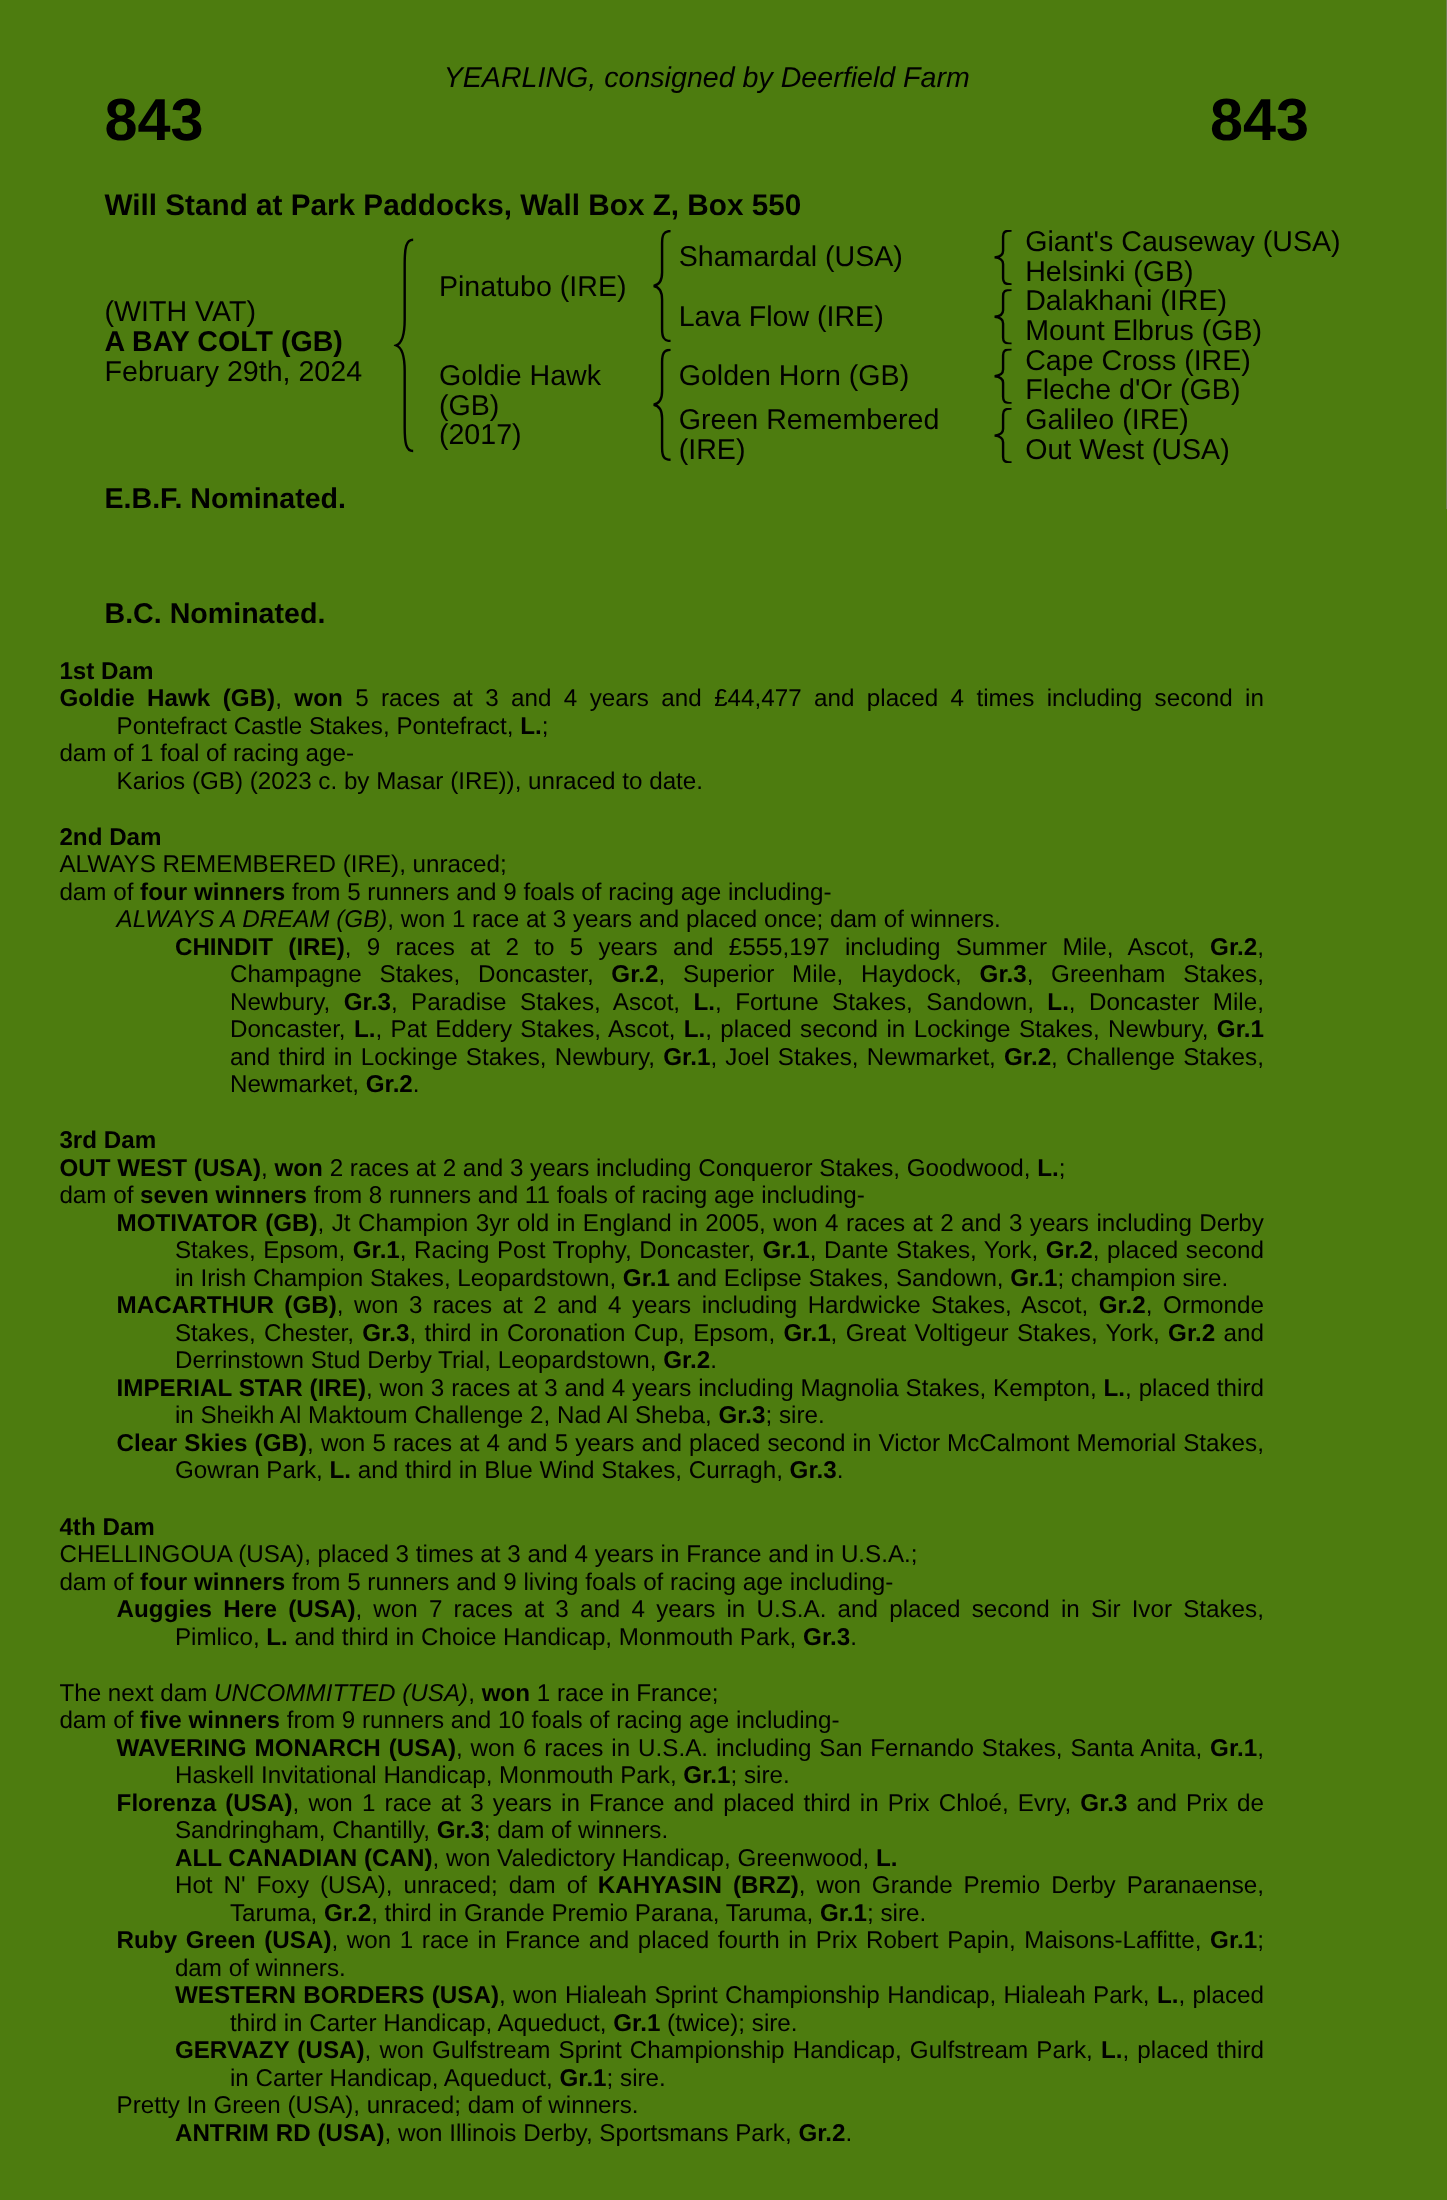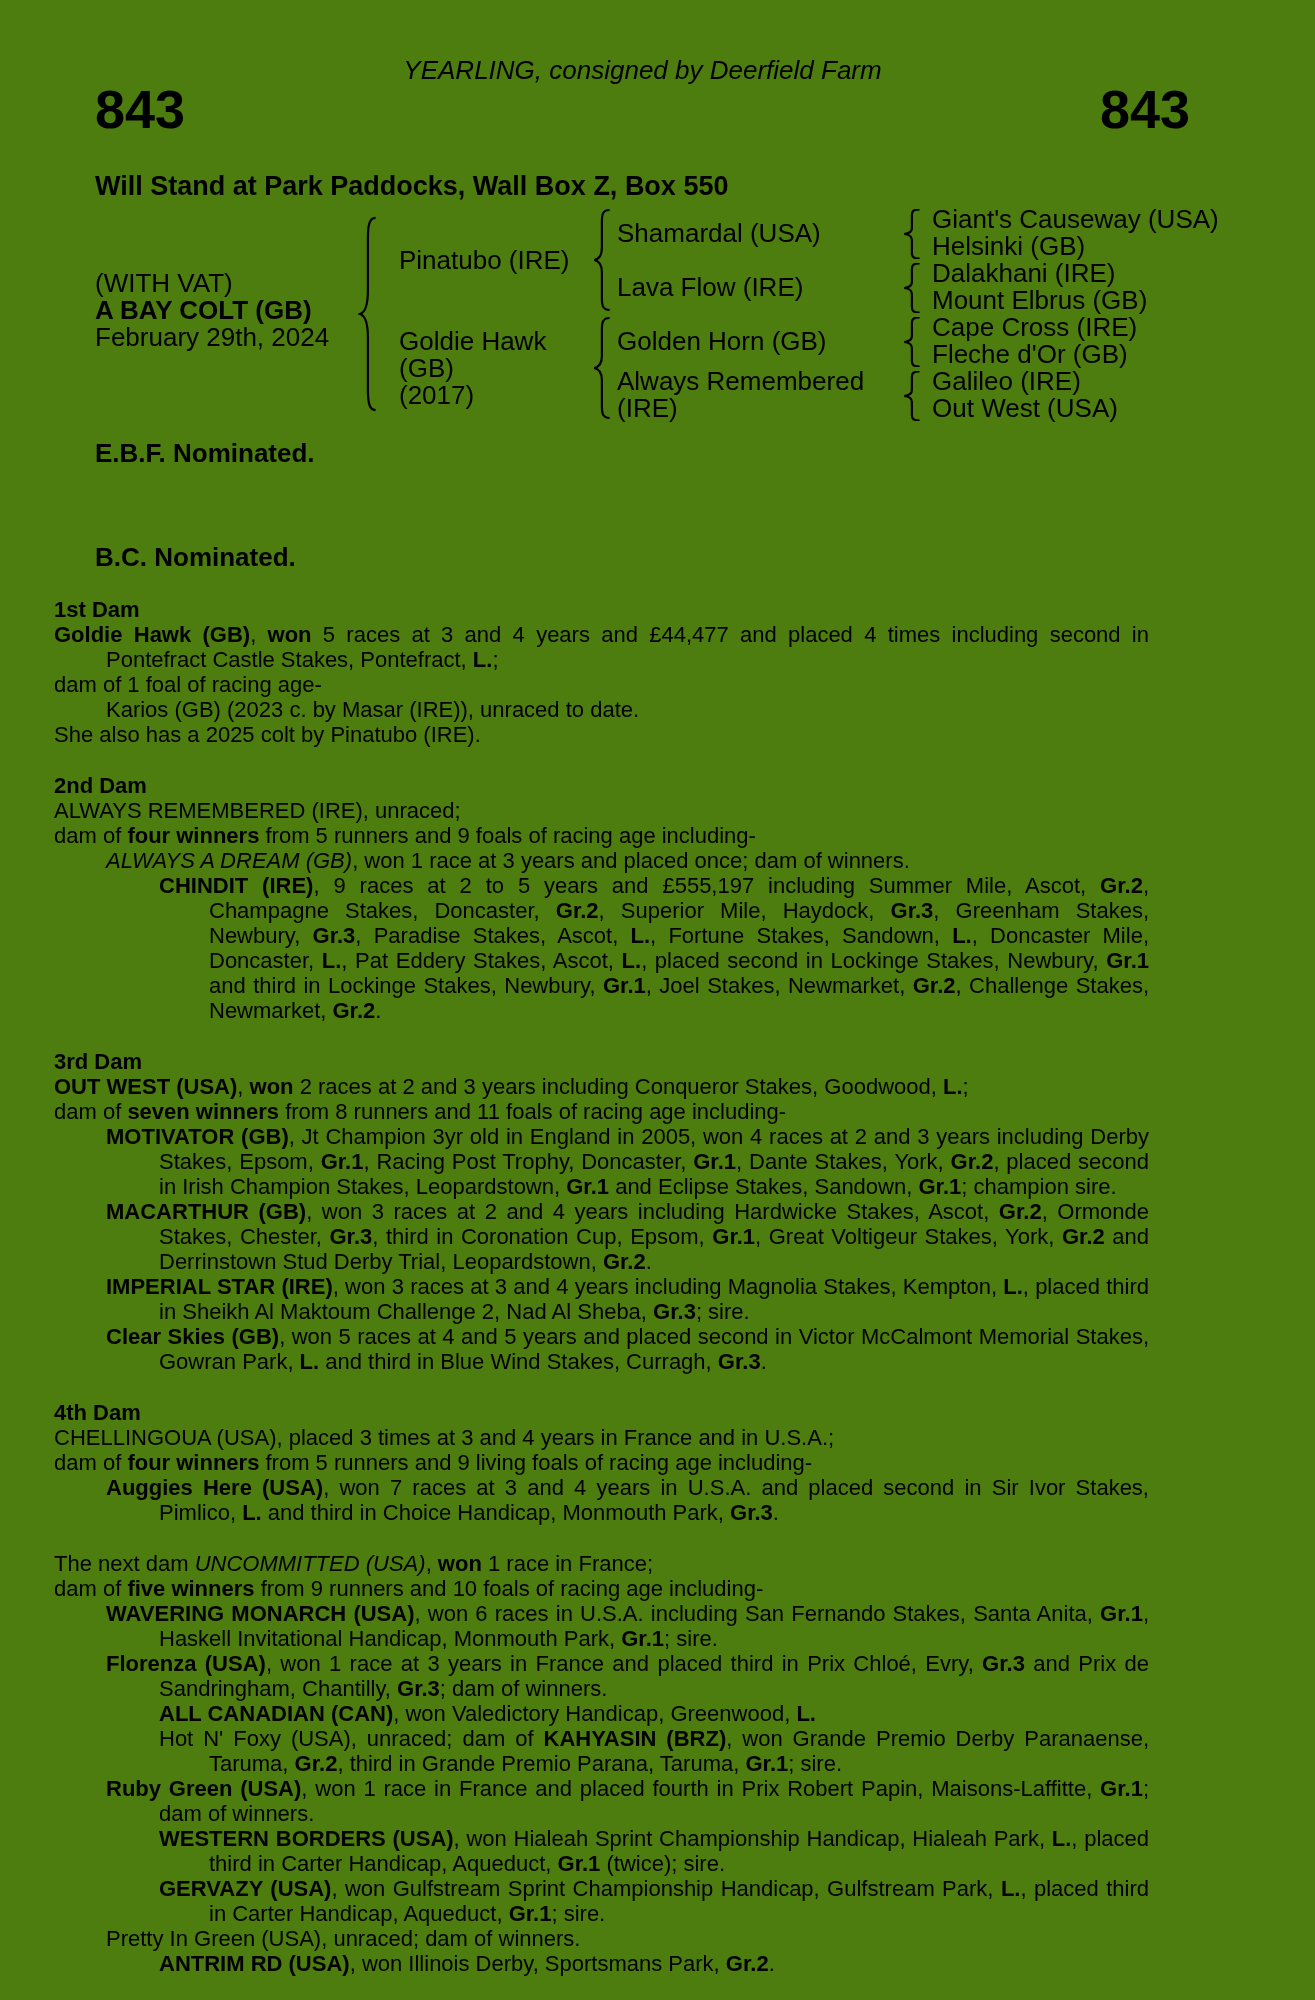--- a/index.html
+++ b/index.html
@@ -120,21 +120,21 @@
       </svg>
 
     <div class="ped-abs sire-cell">Pinatubo (IRE)</div>
     <div class="ped-abs dam-cell">Goldie Hawk
 (GB)
 (2017)</div>
 
     <div class="ped-abs gp gp1">Lava Flow (IRE)</div>
     <div class="ped-abs gp gp0">Shamardal (USA)</div>
     <div class="ped-abs gp gp2">Golden Horn (GB)</div>
-    <div class="ped-abs gp gp3">Always Remembered (IRE)</div>
+    <div class="ped-abs gp gp3">Green Remembered (IRE)</div>
 
     <div class="ped-abs gg gg0">Giant's Causeway (USA)</div>
     <div class="ped-abs gg gg1">Helsinki (GB)</div>
     <div class="ped-abs gg gg2">Dalakhani (IRE)</div>
     <div class="ped-abs gg gg3">Mount Elbrus (GB)</div>
     <div class="ped-abs gg gg4">Cape Cross (IRE)</div>
     <div class="ped-abs gg gg5">Fleche d'Or (GB)</div>
     <div class="ped-abs gg gg6">Galileo (IRE)</div>
     <div class="ped-abs gg gg7">Out West (USA)</div>
   </div>
@@ -143,21 +143,20 @@
     <span>E.B.F. Nominated.</span>
     <span>B.C. Nominated.</span>
   </div>
 
   <div id="sections">
       <div class="dam-section">
         <div class="dam-heading">1st Dam</div>
         <div class="para l0"><span class="seg-b">Goldie Hawk (GB)</span><span class="seg-n">, </span><span class="seg-b">won</span><span class="seg-n"> 5 races at 3 and 4 years and £44,477 and placed 4 times including second in Pontefract Castle Stakes, Pontefract, </span><span class="seg-b">L.</span><span class="seg-n">;</span></div>
         <div class="para l0"><span class="seg-n">dam of 1 foal of racing age-</span></div>
         <div class="para l1"><span class="seg-n">Karios (GB) (2023 c. by Masar (IRE)), unraced to date.</span></div>
-        <div class="para l0"><span class="seg-n">She also has a 2025 colt by Pinatubo (IRE).</span></div>
       </div>
       <div class="dam-section">
         <div class="dam-heading">2nd Dam</div>
         <div class="para l0"><span class="seg-n">ALWAYS REMEMBERED (IRE), unraced;</span></div>
         <div class="para l0"><span class="seg-n">dam of </span><span class="seg-b">four winners</span><span class="seg-n"> from 5 runners and 9 foals of racing age including-</span></div>
         <div class="para l1"><span class="seg-i">ALWAYS A DREAM (GB)</span><span class="seg-n">, won 1 race at 3 years and placed once; dam of winners.</span></div>
         <div class="para l2"><span class="seg-b">CHINDIT (IRE)</span><span class="seg-n">, 9 races at 2 to 5 years and £555,197 including Summer Mile, Ascot, </span><span class="seg-b">Gr.2</span><span class="seg-n">, Champagne Stakes, Doncaster, </span><span class="seg-b">Gr.2</span><span class="seg-n">, Superior Mile, Haydock, </span><span class="seg-b">Gr.3</span><span class="seg-n">, Greenham Stakes, Newbury, </span><span class="seg-b">Gr.3</span><span class="seg-n">, Paradise Stakes, Ascot, </span><span class="seg-b">L.</span><span class="seg-n">, Fortune Stakes, Sandown, </span><span class="seg-b">L.</span><span class="seg-n">, Doncaster Mile, Doncaster, </span><span class="seg-b">L.</span><span class="seg-n">, Pat Eddery Stakes, Ascot, </span><span class="seg-b">L.</span><span class="seg-n">, placed second in Lockinge Stakes, Newbury, </span><span class="seg-b">Gr.1</span><span class="seg-n"> and third in Lockinge Stakes, Newbury, </span><span class="seg-b">Gr.1</span><span class="seg-n">, Joel Stakes, Newmarket, </span><span class="seg-b">Gr.2</span><span class="seg-n">, Challenge Stakes, Newmarket, </span><span class="seg-b">Gr.2</span><span class="seg-n">.</span></div>
       </div>
       <div class="dam-section">
         <div class="dam-heading">3rd Dam</div>

